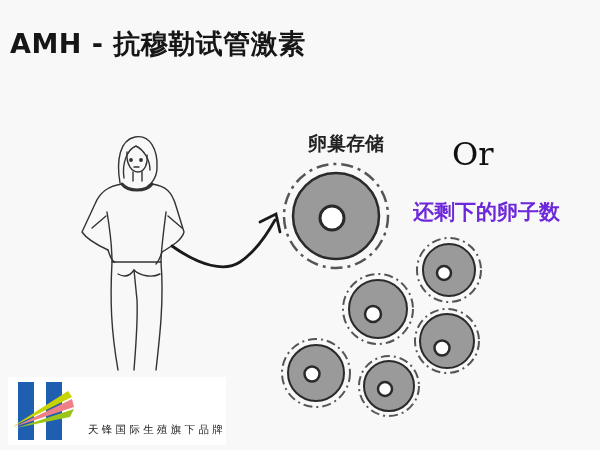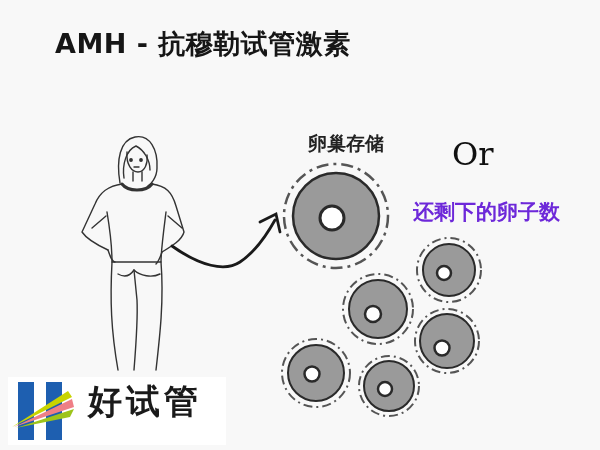--- a/index.html
+++ b/index.html
@@ -1,19 +1,19 @@
 <!DOCTYPE html>
 <html><head>
 <meta charset="utf-8">
 <style>
   html, body { margin:0; padding:0; }
   body { width:600px; height:450px; background:#f8f8f8; position:relative; overflow:hidden;
          font-family:"DejaVu Sans", sans-serif; }
   .title { position:absolute; left:10px; top:26px; font-size:27px; font-weight:bold; color:#161616;
-           letter-spacing:0.5px; font-family:"DejaVu Sans", sans-serif;margin-left:45px; }
+           letter-spacing:0.5px; font-family:"DejaVu Sans", sans-serif; }
   .label-small { position:absolute; left:308px; top:131px; font-size:19px; font-weight:bold; color:#222; }
   .or { position:absolute; left:452px; top:135px; font-size:32px; font-weight:400; color:#111;
         font-family:"DejaVu Serif", serif; }
   .label-remain { position:absolute; left:413px; top:198px; font-size:21px; font-weight:bold; color:#6d28d9; }
   svg.art { position:absolute; left:0; top:0; }
   .logo { position:absolute; left:8px; top:377px; width:218px; height:68px; background:#fff; }
   .logo-main { position:absolute; left:80px; top:2px; font-size:34px; font-weight:900; color:#1a1a1a;
                font-family:"DejaVu Serif", serif; letter-spacing:4px; }
   .logo-sub { position:absolute; left:80px; top:46px; font-size:10.5px; color:#222; letter-spacing:3.3px; }
 </style>
@@ -94,14 +94,14 @@
 <div class="label-remain">还剩下的卵子数</div>
 
 <div class="logo">
   <svg width="78" height="68" viewBox="0 0 78 68" style="position:absolute;left:0;top:0">
     <rect x="10" y="5" width="16" height="58" fill="#1e5fb0"></rect>
     <rect x="38" y="5" width="16" height="58" fill="#1e5fb0"></rect>
     <polygon points="4,50 60,14 64,20" fill="#c8d400"></polygon>
     <polygon points="6,50 64,22 66,30" fill="#ef7f86"></polygon>
     <polygon points="8,51 66,32 62,40" fill="#9dc41b"></polygon>
   </svg>
-  <div class="logo-main">好试管</div>
+  <div class="logo-sub">天锋国际生殖旗下品牌</div>
 </div>
 
 </body></html>

